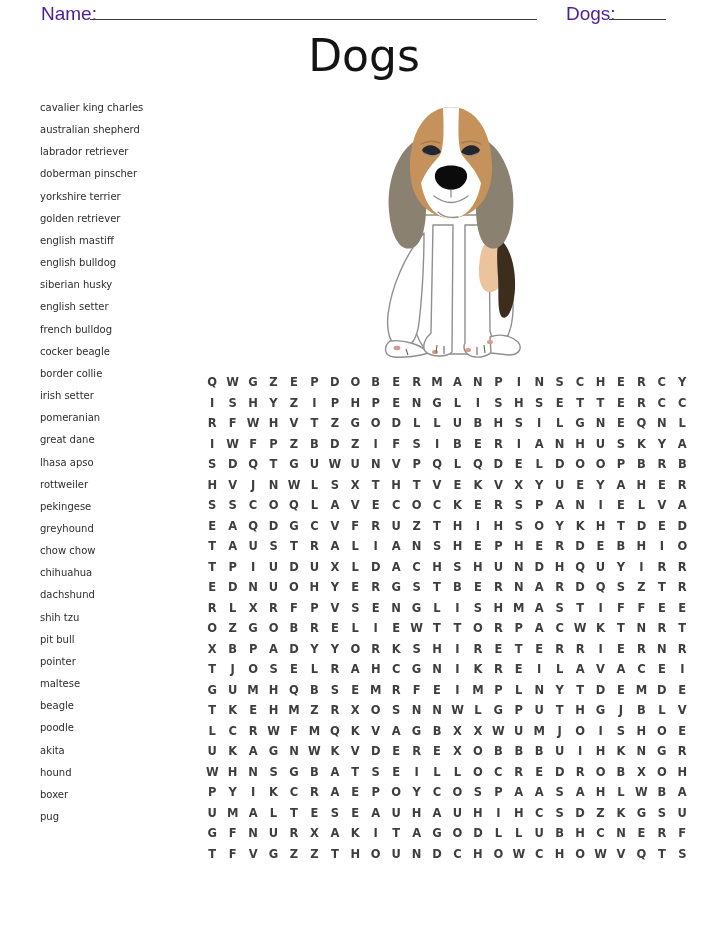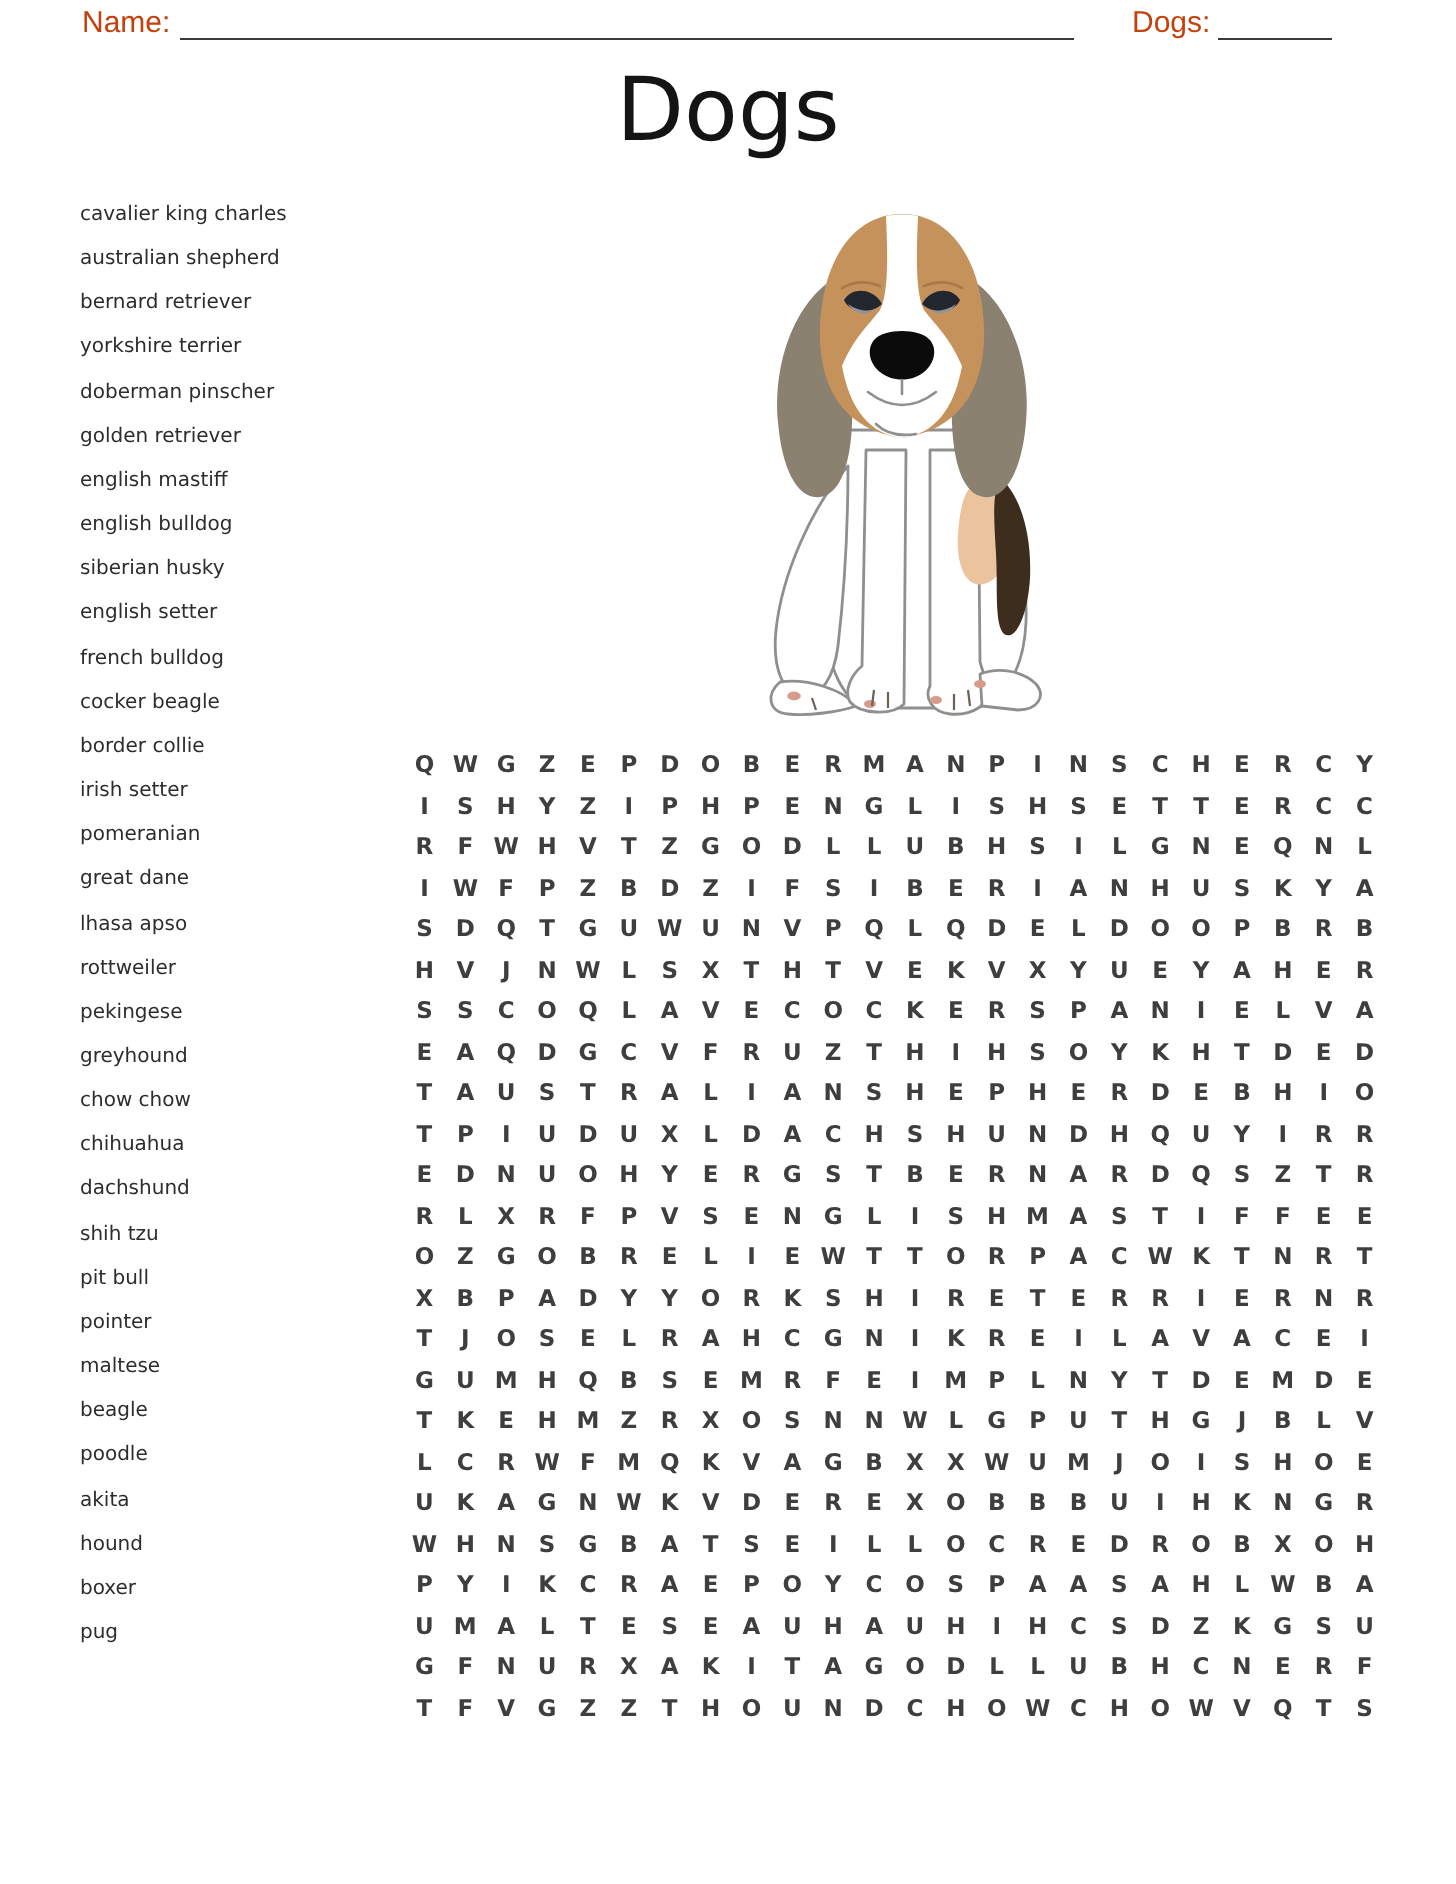--- a/index.html
+++ b/index.html
@@ -1,21 +1,21 @@
 <!DOCTYPE html>
 <html style="--ear: #8B8170; --head-tan: #C6925C; --patch-tan: #EBC49E; --patch-dark: #3D2D1D; --eye: #22262E; --eye-accent: #8E939C; --crease: #A87A4A; --nose: #0B0B0B; --outline: #8F8F8F; --toe-pink: #D79A8B;"><head>
 <meta charset="utf-8">
 <style>
   html,body{margin:0;padding:0;background:#ffffff;}
   .page{
     position:relative;width:728px;height:942px;background:#ffffff;overflow:hidden;
     font-family:"Liberation Sans",sans-serif;
   }
   
-  .hdr-label{position:absolute;top:3px;font-size:15px;color:#c2410c;}
+  .hdr-label{position:absolute;top:3px;font-size:19px;color:#4c1d95;}
   .name-label{left:41px;}
   .date-label{left:566px;}
   .fill-line{position:absolute;top:18px;border-bottom:1.6px solid #3a3a3a;height:1px;}
   .name-line{left:90px;width:447px;}
   .date-line{left:609px;width:57px;}
   
   .title{
     position:absolute;top:30px;left:0;width:728px;text-align:center;
     font-family:"DejaVu Sans",sans-serif;font-size:44px;font-weight:500;color:#141414;
   }
@@ -45,23 +45,23 @@
   <span class="hdr-label name-label">Name:</span>
   <span class="fill-line name-line"></span>
   <span class="hdr-label date-label">Dogs:</span>
   <span class="fill-line date-line"></span>
 
   <div class="title">Dogs</div>
 
   <div class="word-list">
       <div class="word">cavalier king charles</div>
       <div class="word">australian shepherd</div>
-      <div class="word">bernard retriever</div>
+      <div class="word">labrador retriever</div>
+      <div class="word">doberman pinscher</div>
       <div class="word">yorkshire terrier</div>
-      <div class="word">doberman pinscher</div>
       <div class="word">golden retriever</div>
       <div class="word">english mastiff</div>
       <div class="word">english bulldog</div>
       <div class="word">siberian husky</div>
       <div class="word">english setter</div>
       <div class="word">french bulldog</div>
       <div class="word">cocker beagle</div>
       <div class="word">border collie</div>
       <div class="word">irish setter</div>
       <div class="word">pomeranian</div>

